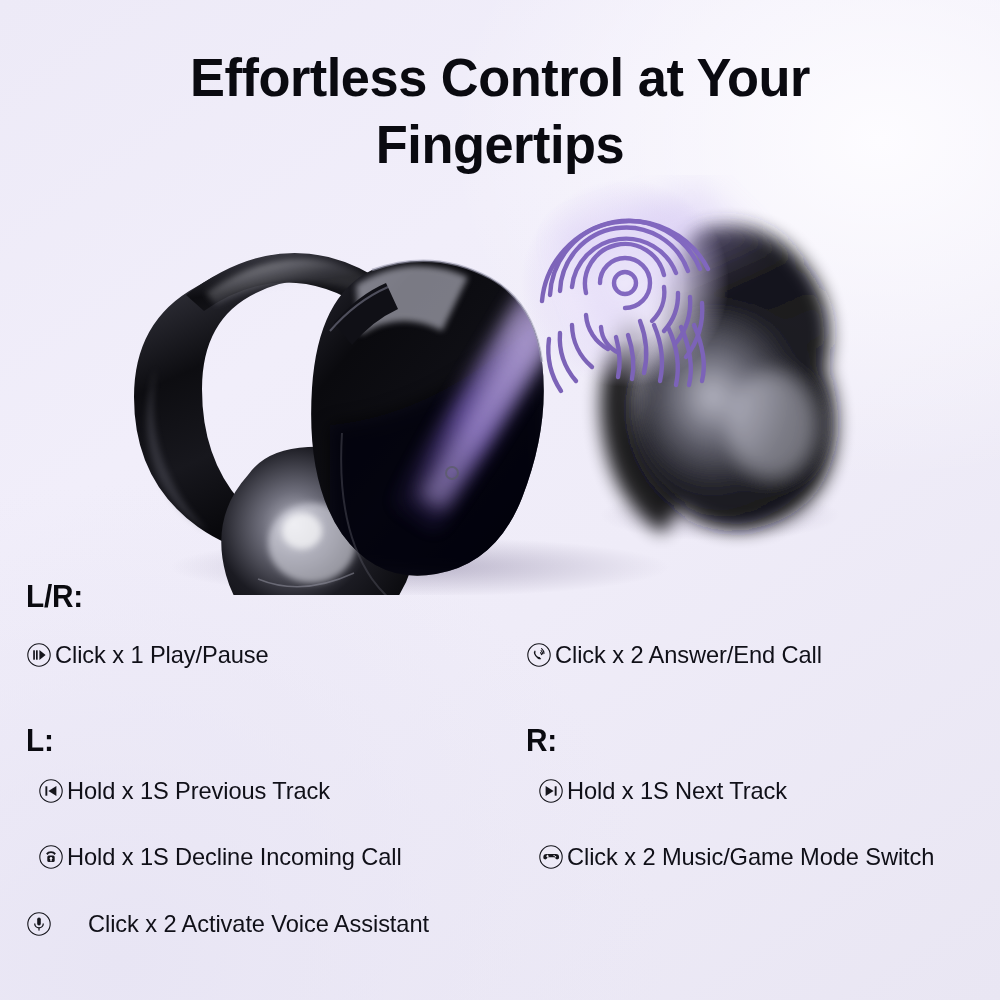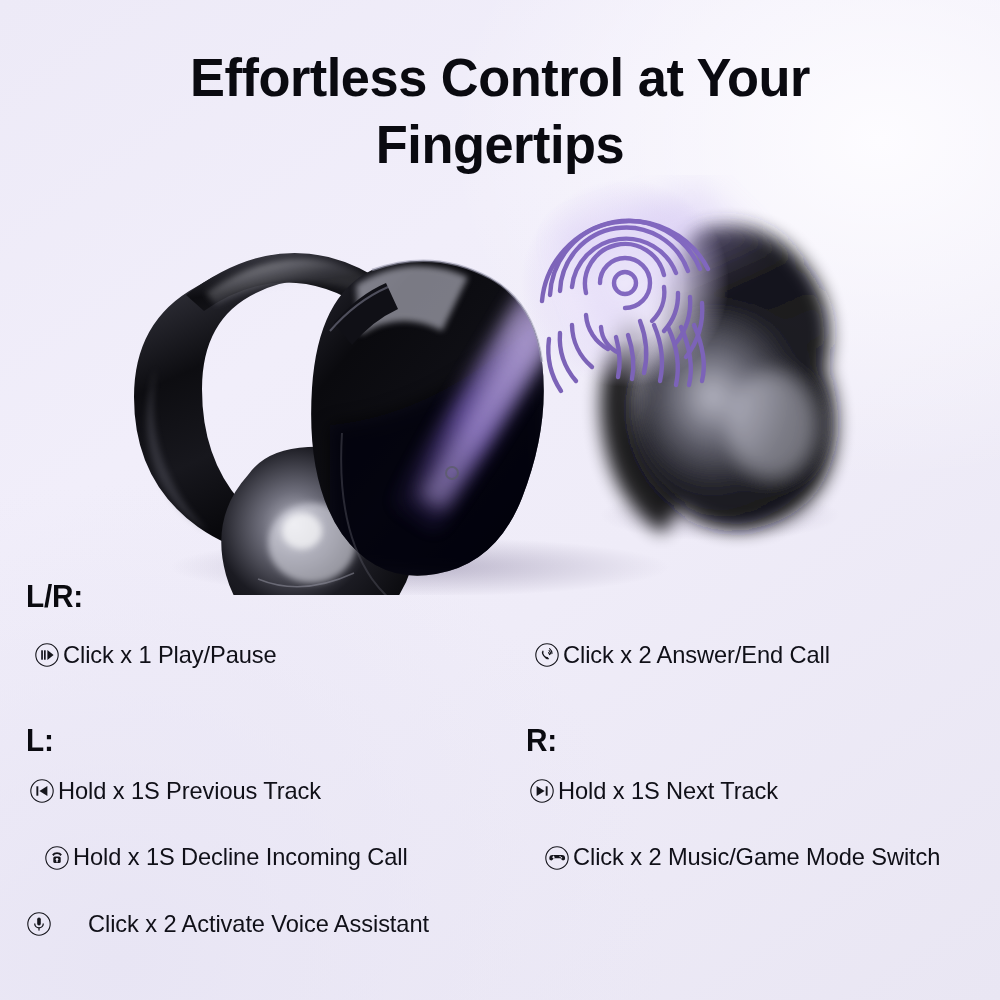--- a/index.html
+++ b/index.html
@@ -97,24 +97,24 @@
     font-size: 24px;
     color: #101018;
     letter-spacing: -0.1px;
     font-family: "Liberation Sans", sans-serif;
     transform: scaleX(0.985);
     transform-origin: left center;
   }
 
   
   .p-lr-head   { position: absolute; top: 16px;  left: 0; }
-  .p-row-1     { position: absolute; top: 76px;  left: 8px; }
+  .p-row-1     { position: absolute; top: 76px;  left: 0; }
   .p-sub-head  { position: absolute; top: 160px; left: 0; }
-  .p-row-2     { position: absolute; top: 212px; left: 3px; }
-  .p-row-3     { position: absolute; top: 278px; left: 18px; align-items: flex-end; }
+  .p-row-2     { position: absolute; top: 212px; left: 12px; }
+  .p-row-3     { position: absolute; top: 278px; left: 12px; }
   .p-row-4     { position: absolute; top: 345px; left: 0; gap: 36px; }
 </style>
 </head>
 <body>
 
 <div id="page">
 
   <div class="title-block">
     <span class="title-line">Effortless Control at Your</span>
     <span class="title-line second">Fingertips</span>

